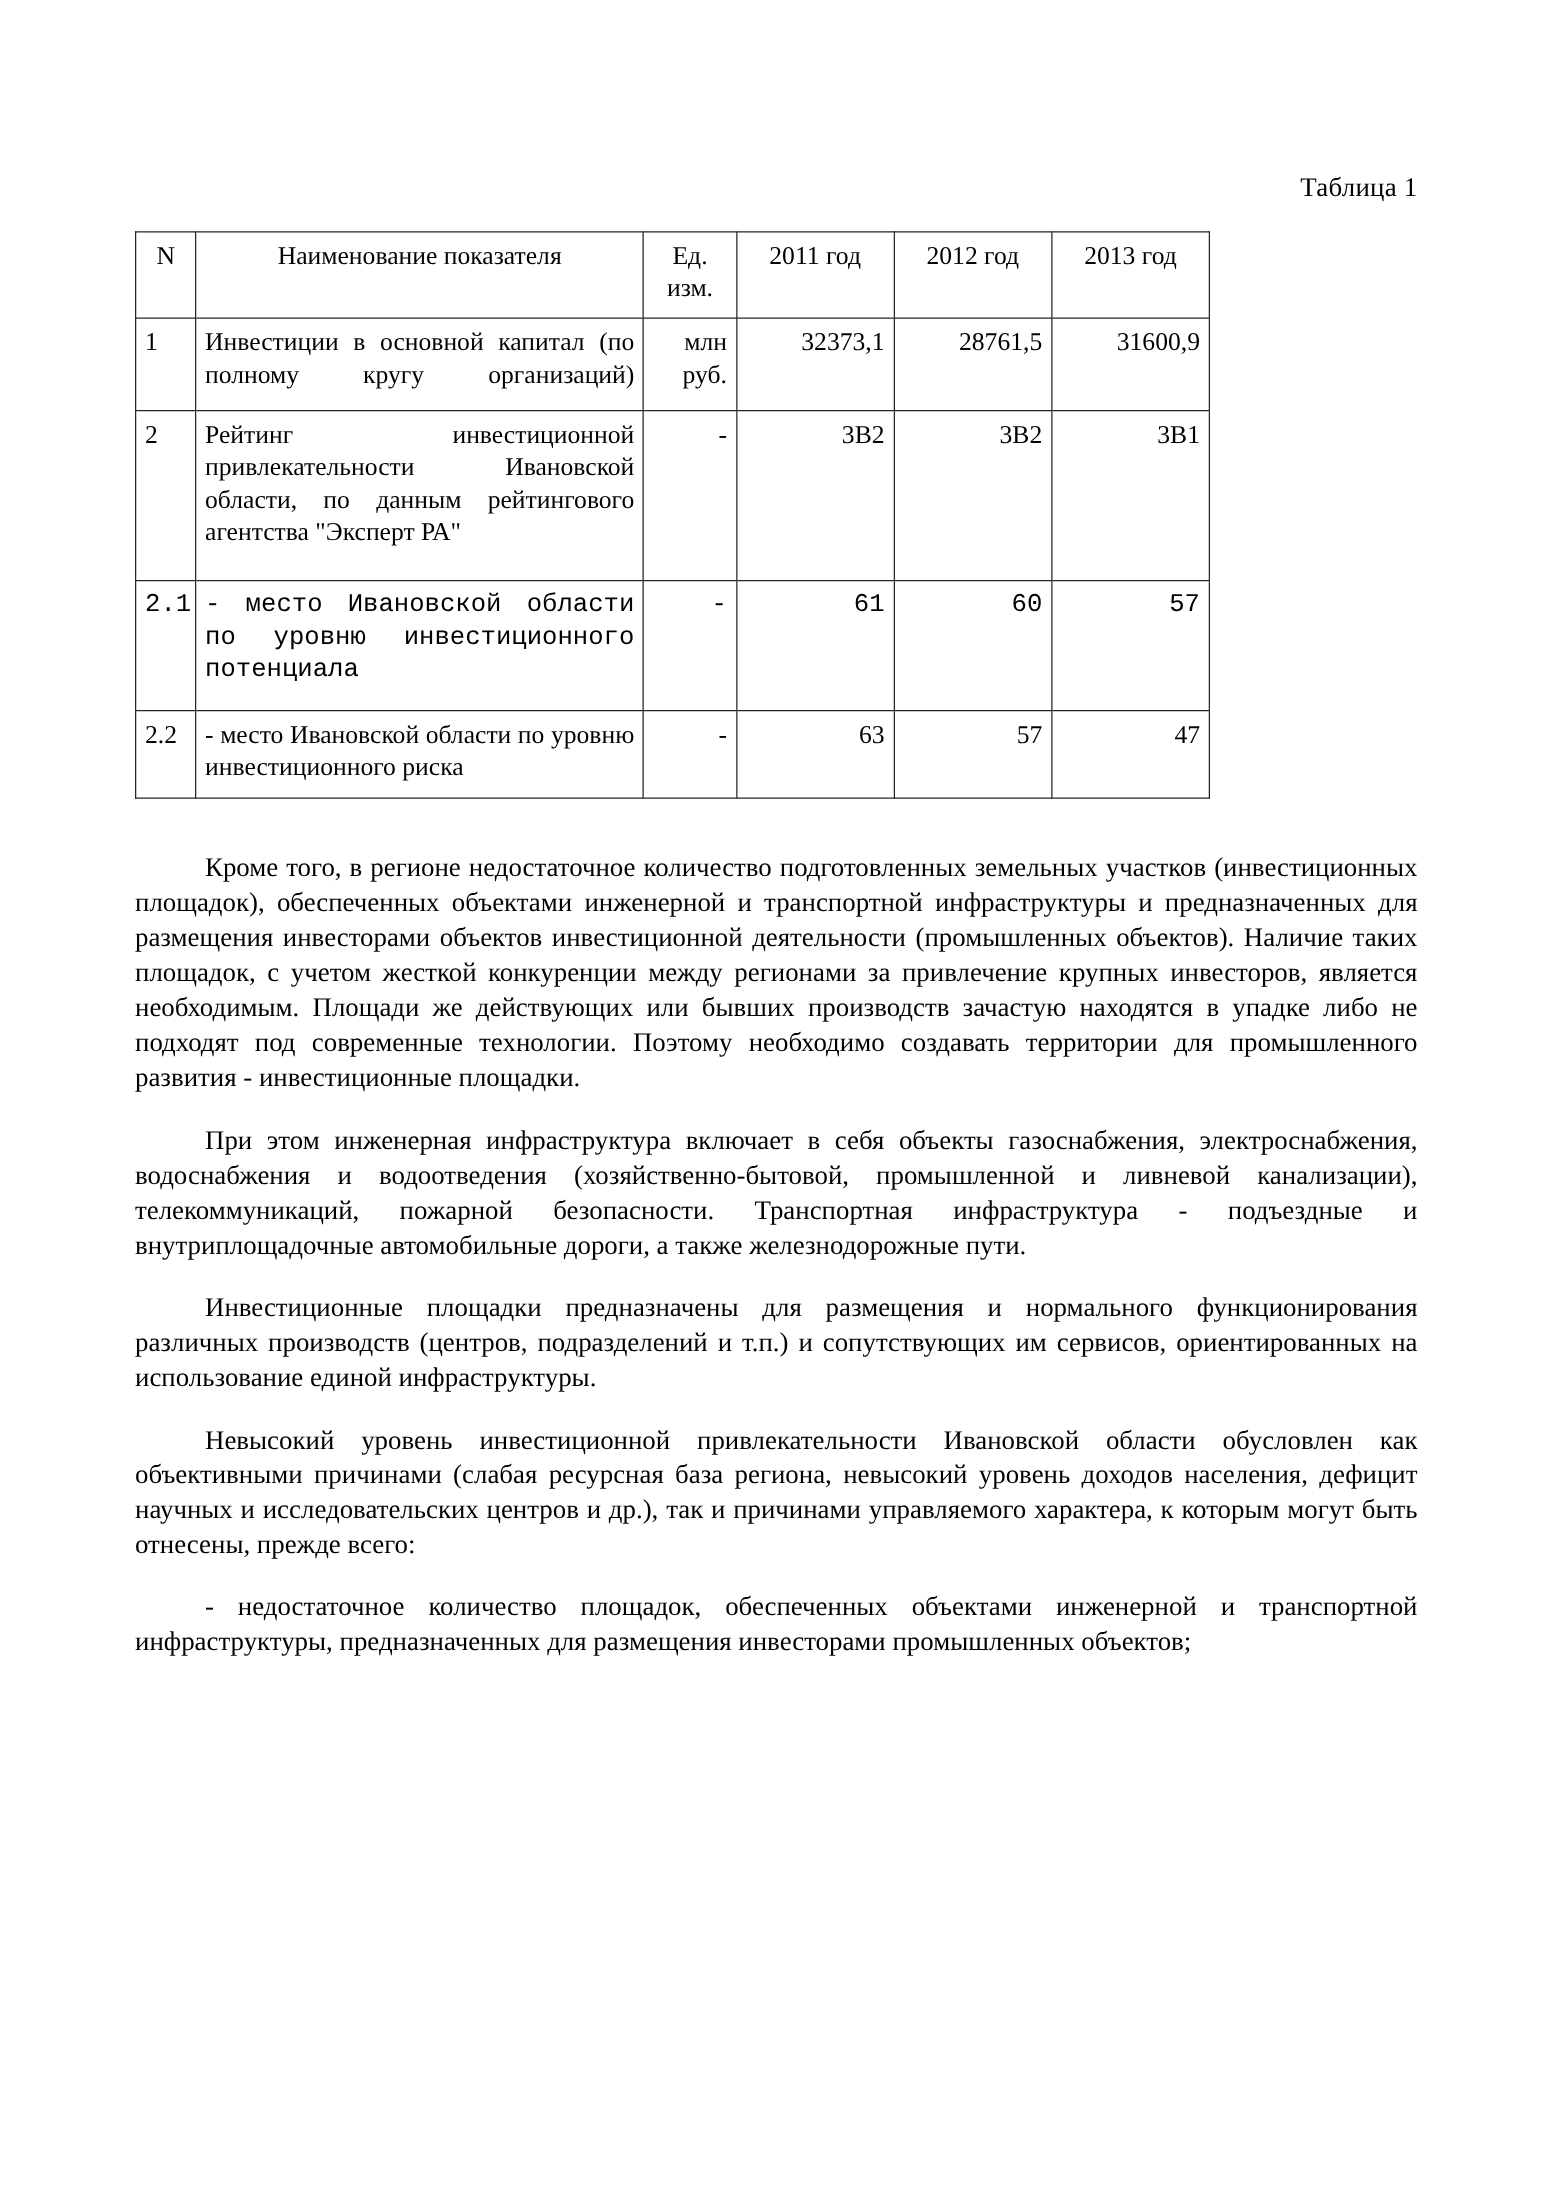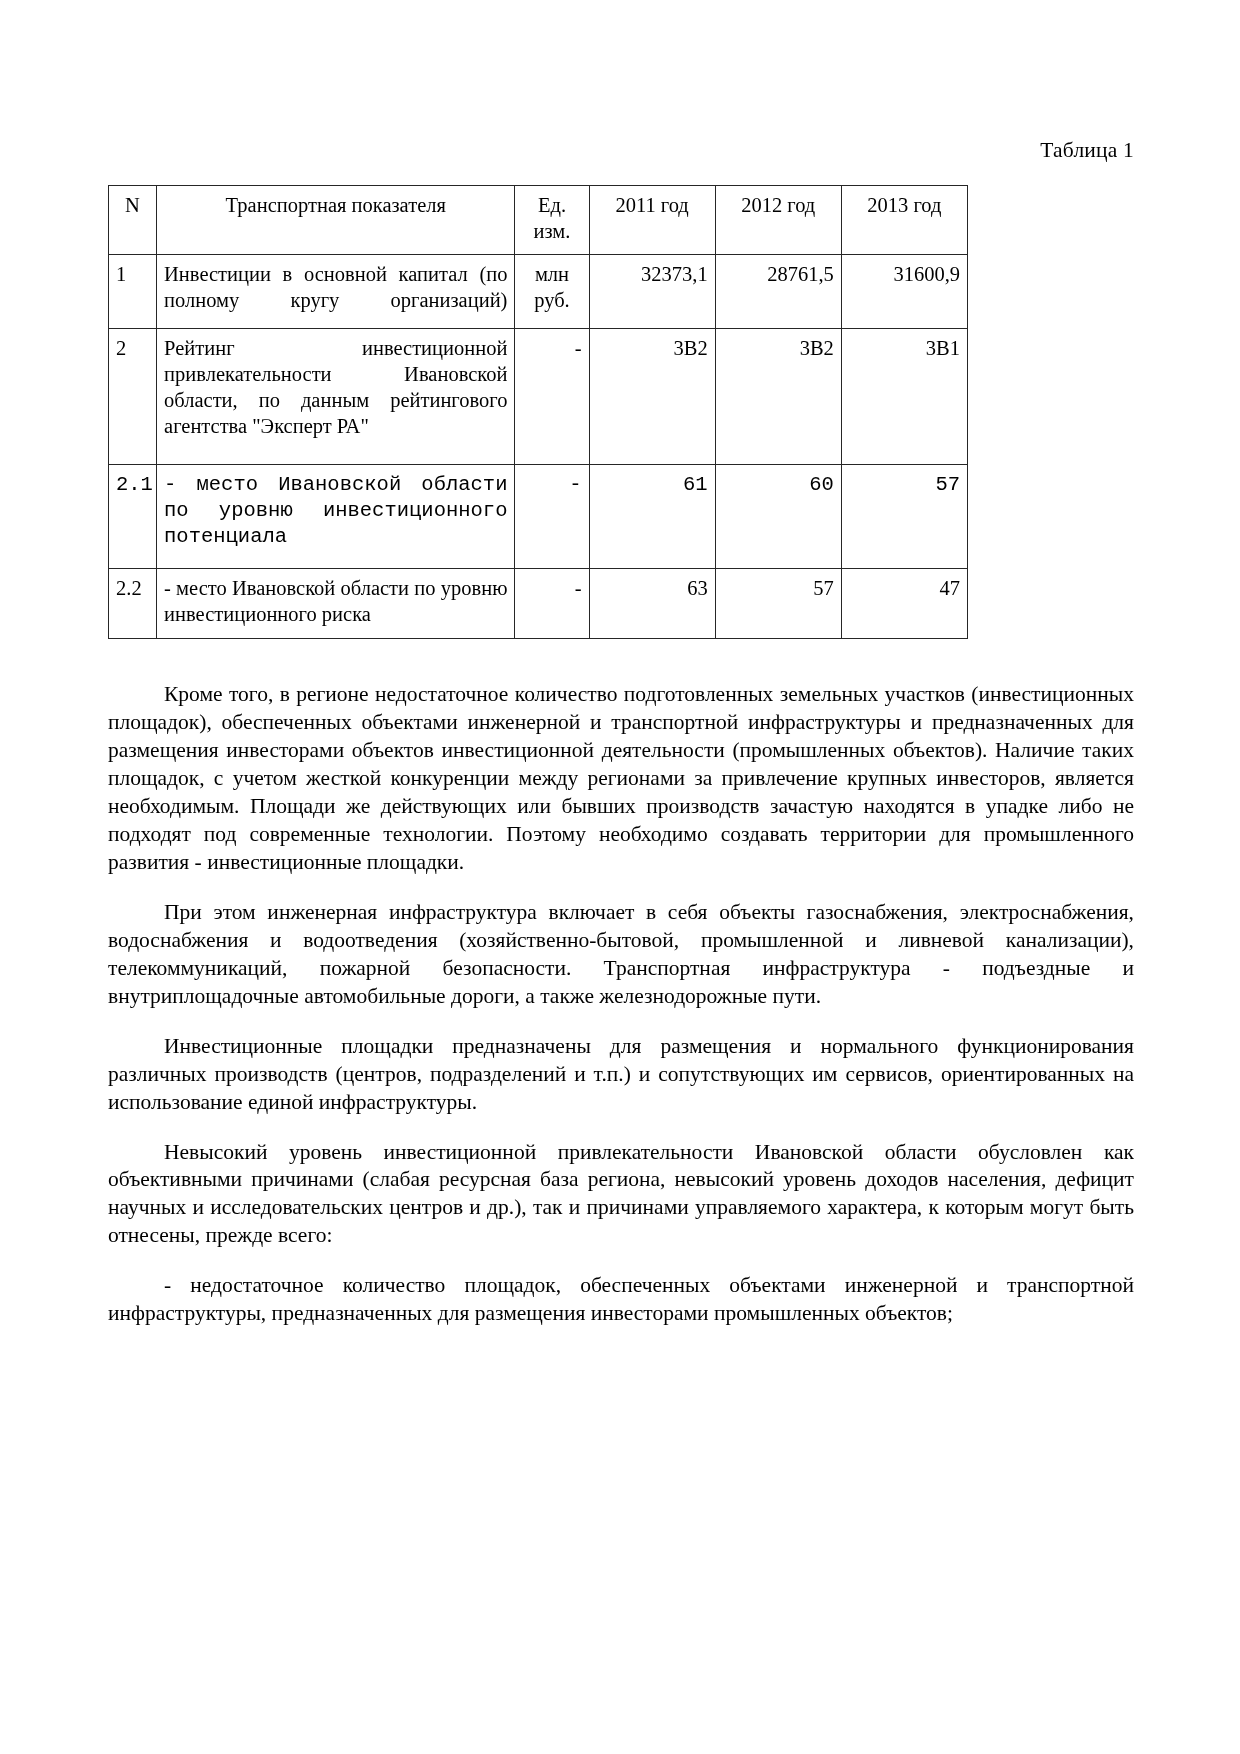--- a/index.html
+++ b/index.html
@@ -74,21 +74,21 @@
     hyphens: none;
   }
 
   td.c-name.last-left {
     text-align: justify;
     text-align-last: left;
     margin-left: 28px;
   }
 
   td.c-unit {
-    text-align: center;
+    text-align: right;
     margin-left: 27px;
   }
 
   .hdr-row th {
     text-align: center;
     padding-top: 13px;
     padding-bottom: 30px;
   }
 
   .hdr-unit {
@@ -134,21 +134,21 @@
         <col class="col-n">
         <col class="col-name">
         <col class="col-unit">
         <col class="col-year">
         <col class="col-year">
         <col class="col-year">
       </colgroup>
       <thead>
         <tr class="hdr-row">
           <th class="h-center">N</th>
-          <th class="h-center">Транспортная показателя</th>
+          <th class="h-center">Наименование показателя</th>
           <th class="hdr-unit">
             <div>Ед.</div>
             <div>изм.</div>
           </th>
           <th class="h-center">2011 год</th>
           <th class="h-center">2012 год</th>
           <th class="h-center">2013 год</th>
         </tr>
       </thead>
       <tbody>

